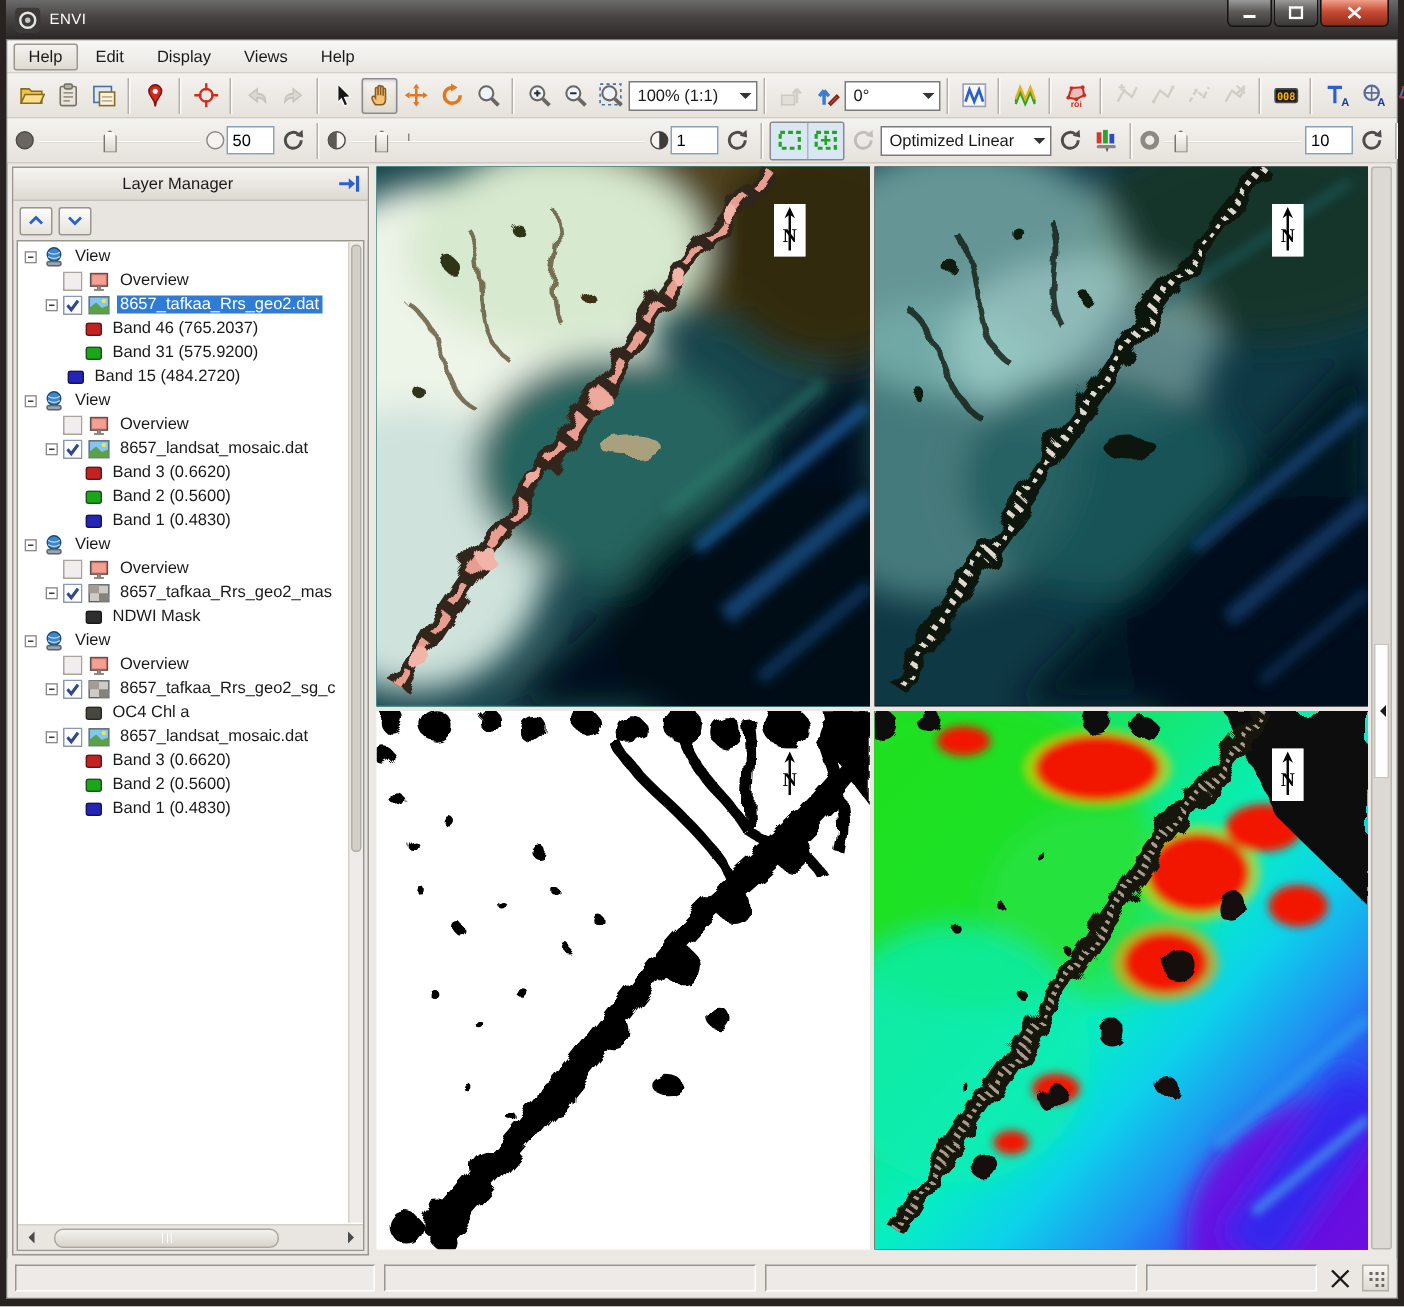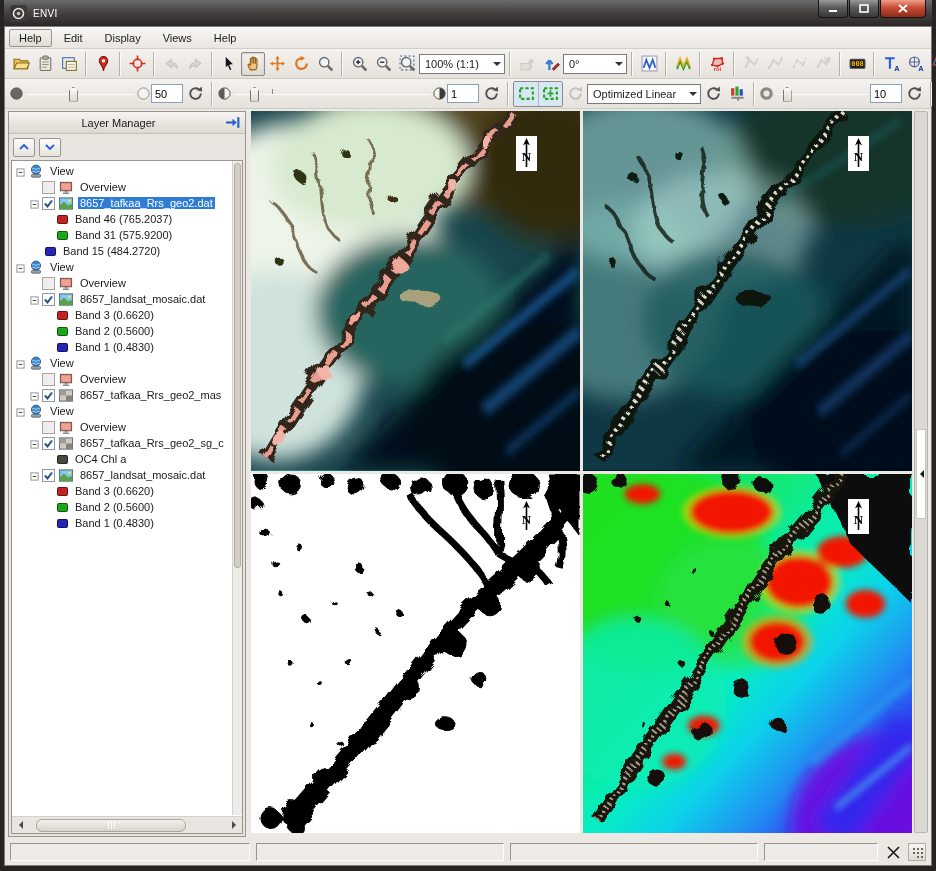--- a/index.html
+++ b/index.html
@@ -721,20 +721,25 @@
                   </svg></span>
                 <span class="icon">
                   <svg viewBox="0 0 16 16">
                     <rect x="1" y="2" width="14" height="12" fill="#cfcbc4" stroke="#5a646c"></rect>
                     <rect x="1" y="2" width="7" height="6" fill="#a09c96"></rect>
                     <rect x="8" y="8" width="7" height="6" fill="#86827c"></rect>
                   </svg>
                 </span>
                 <span class="tree-label">8657_tafkaa_Rrs_geo2_mas</span>
               </div>
+              <div class="tree-row" style="padding-left: 32px;">
+                <span class="expander"></span>
+                <span class="swatch" style="background: rgb(46, 46, 46);"></span>
+                <span class="tree-label">NDWI Mask</span>
+              </div>
               <div class="tree-row" style="padding-left: 4px;">
                 <span class="expander"><svg viewBox="0 0 10 10" width="9" height="9">
                     <rect x="1" y="1" width="8" height="8" fill="#fff" stroke="#8a8a8a"></rect>
                     <path d="M3 5 H7" stroke="#3a3a3a"></path>
                   </svg></span>
                 <span class="icon">
                   <svg viewBox="0 0 16 16">
                     <circle cx="8" cy="6" r="4.8" fill="#3a86c8" stroke="#1a4a7a"></circle>
                     <path d="M3.8 4.4 Q8 7.2 12.2 4.4 M3.8 7.4 Q8 10.2 12.2 7.4" stroke="#bfe0f5" fill="none" stroke-width="0.9"></path>
                     <rect x="3" y="11" width="10" height="3" rx="1.5" fill="#9aa4ac" stroke="#5a646c"></rect>

